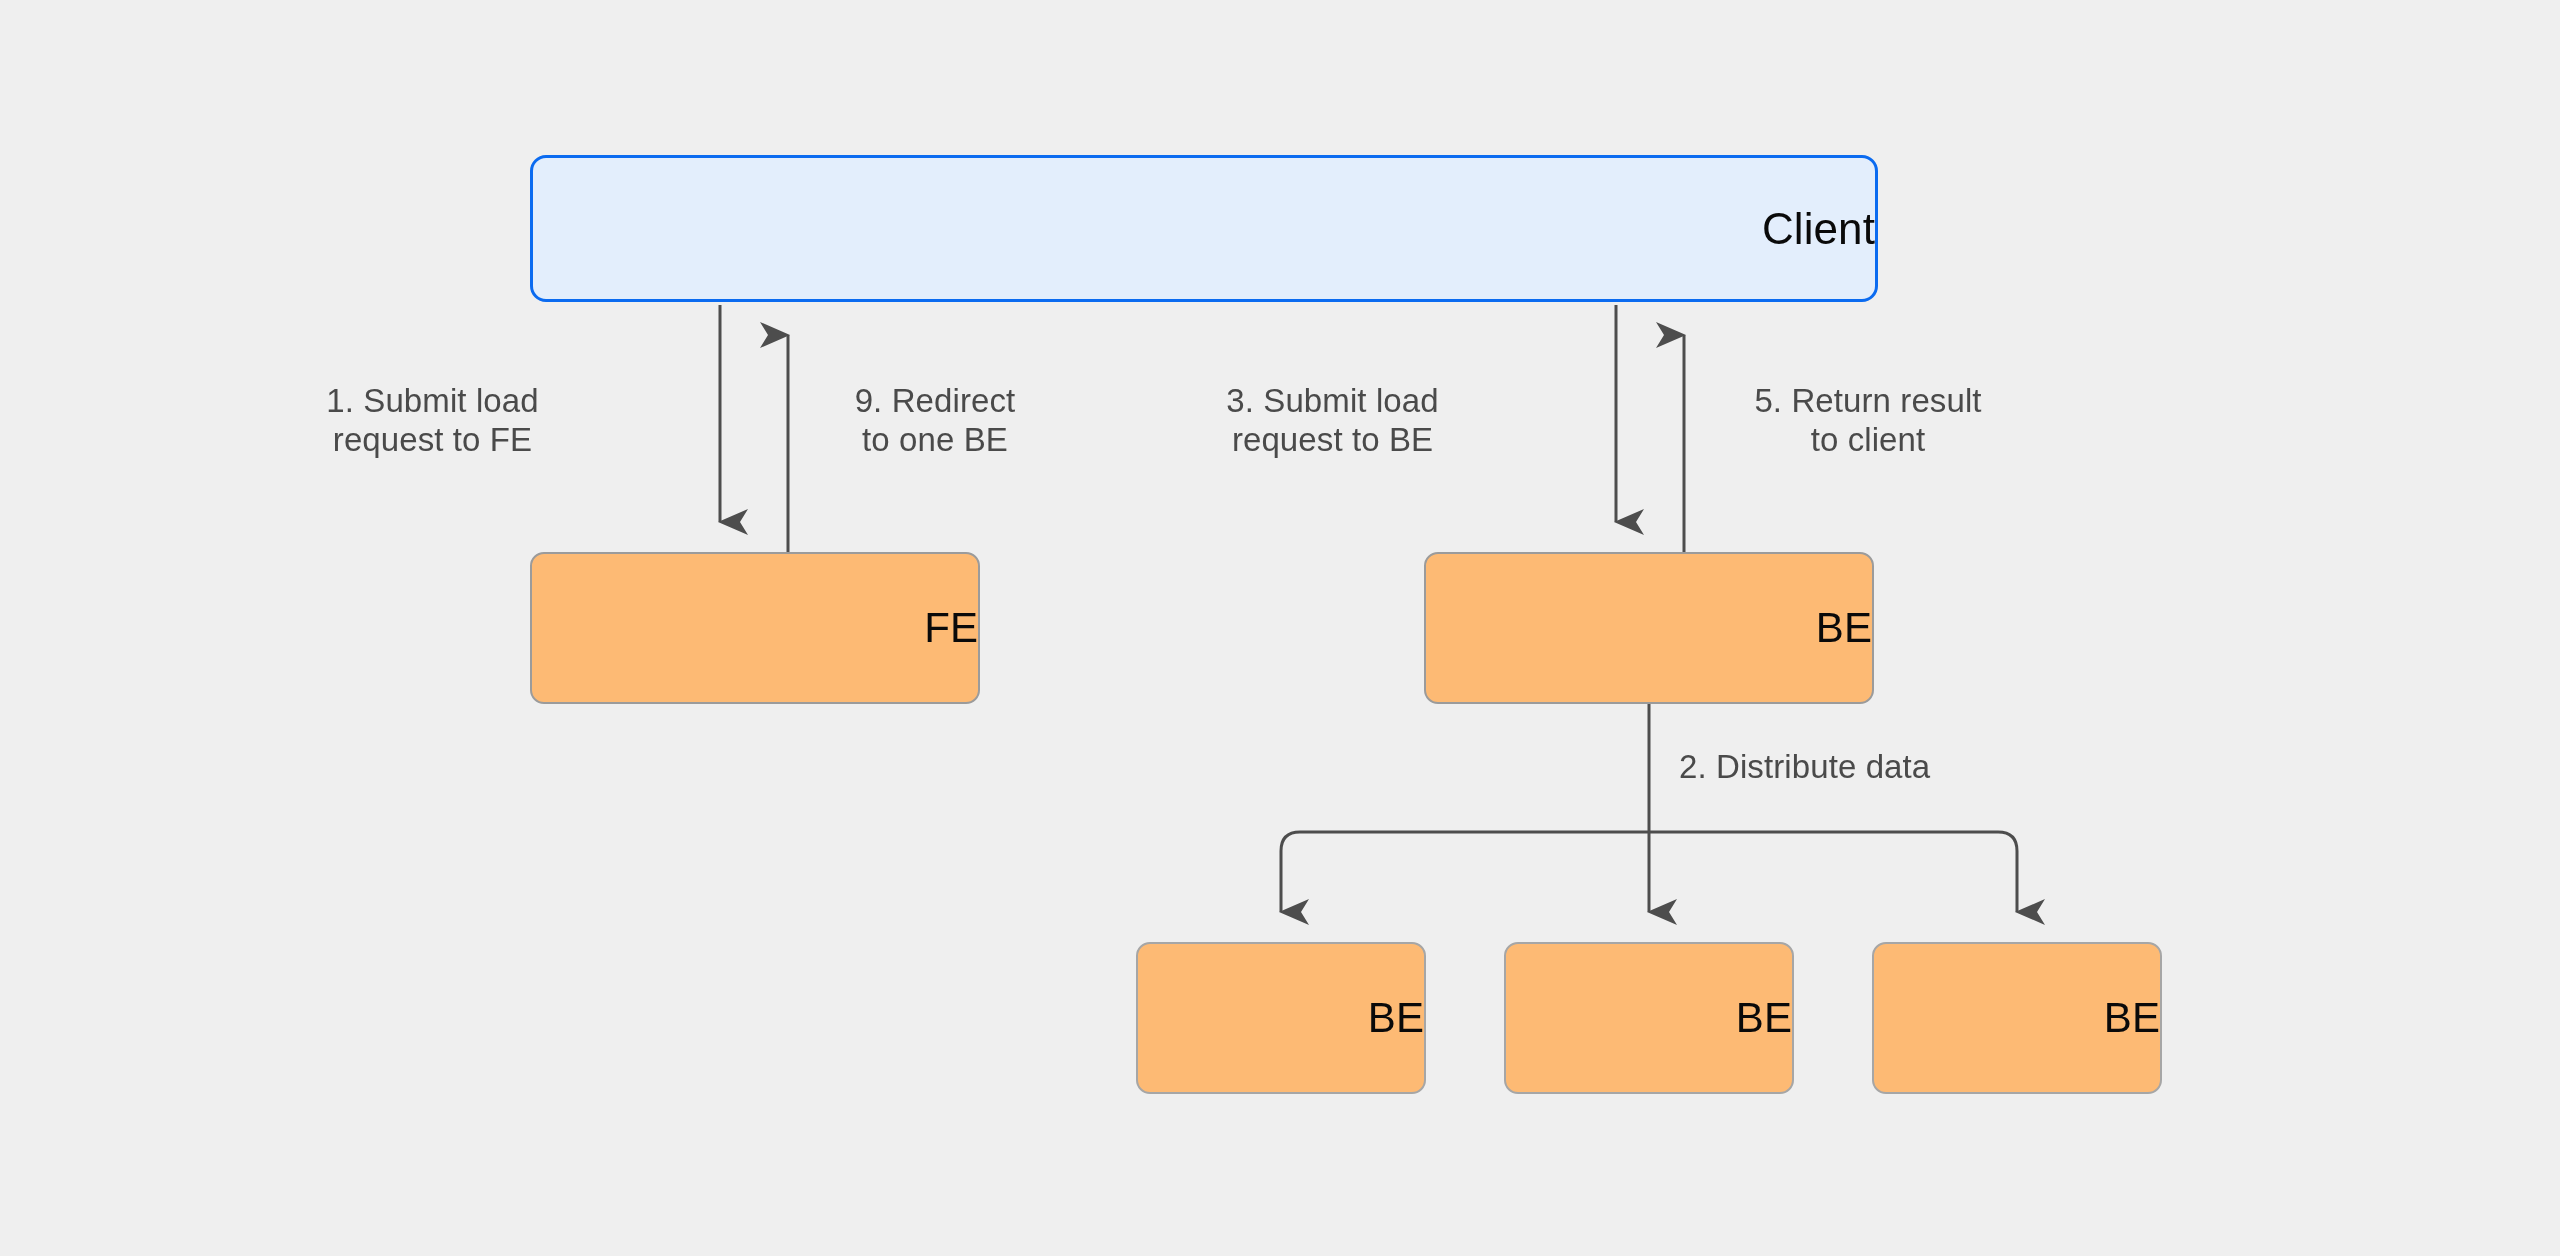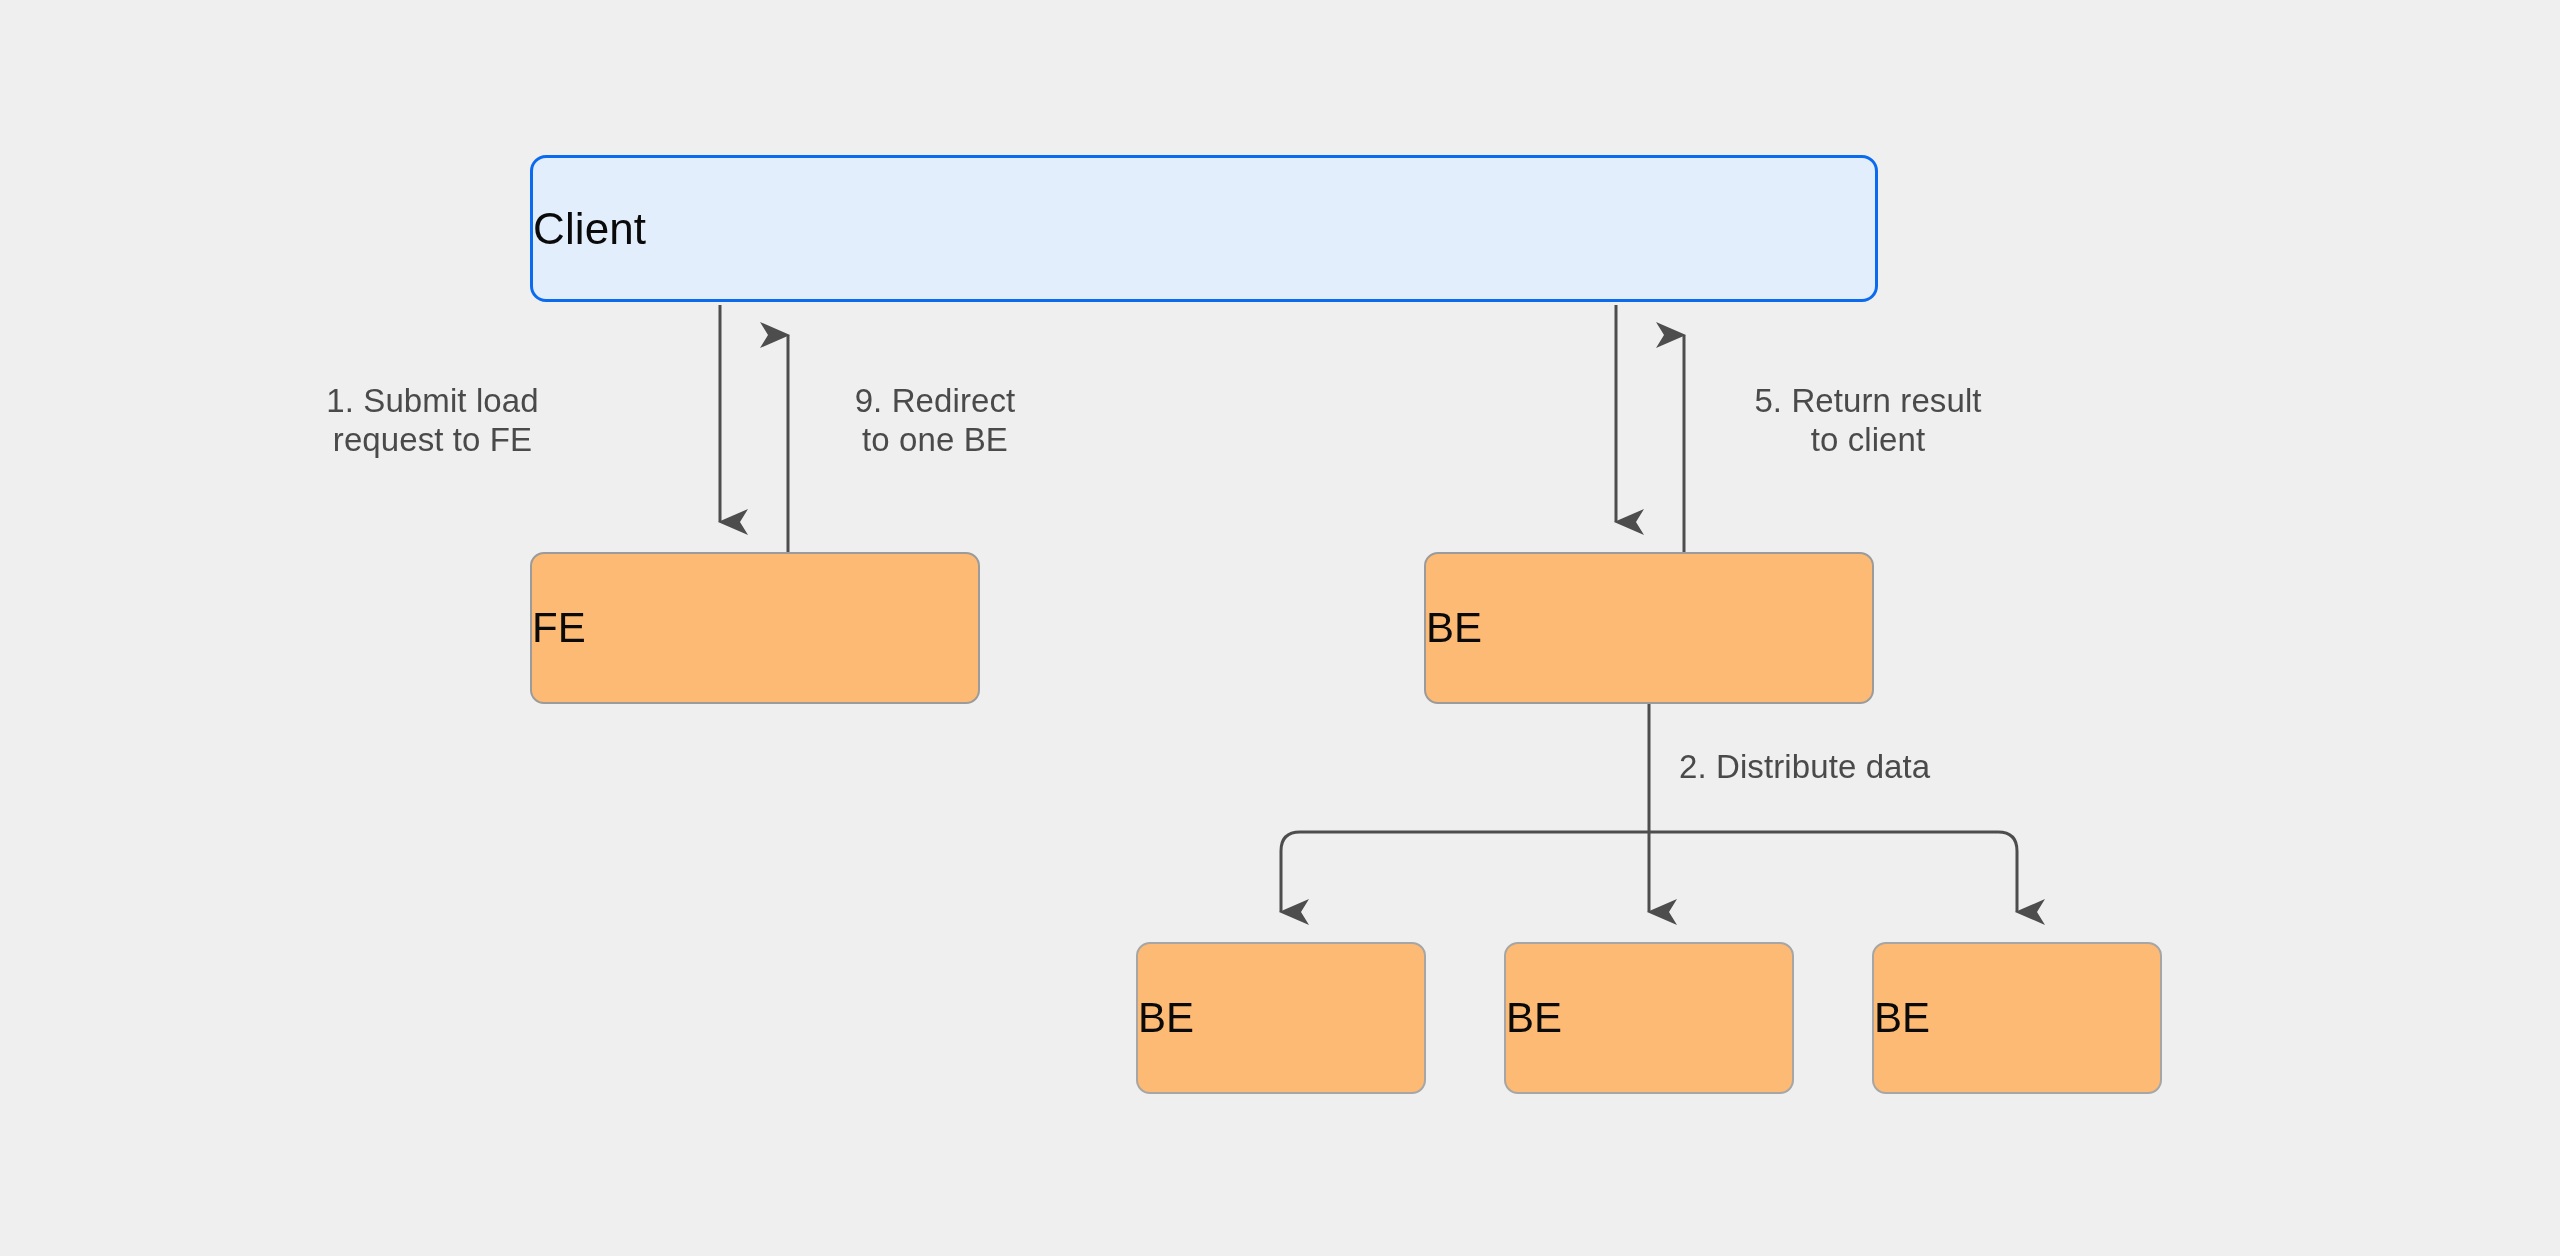--- a/index.html
+++ b/index.html
@@ -24,21 +24,21 @@
     left: 0;
     top: 0;
     width: 2560px;
     height: 1256px;
   }
   .node {
     position: absolute;
     box-sizing: border-box;
     display: flex;
     align-items: center;
-    justify-content: flex-start;
+    justify-content: flex-end;
     border-radius: 14px;
   }
   .node-label {
     color: #0a0a0a;
     font-weight: 400;
     letter-spacing: 0.1px;
     line-height: 1;
   }
   .node-client {
     left: 530px;
@@ -148,17 +148,19 @@
   </div>
 
   <div class="node node-box node-be-leaf node-be-leaf-3">
     <span class="node-label">BE</span>
   </div>
 
   <div class="edge-label align-right lbl-1">1. Submit load
 request to FE</div>
   <div class="edge-label align-right lbl-2">9. Redirect
 to one BE</div>
+  <div class="edge-label align-right lbl-3">3. Submit load
+request to BE</div>
   <div class="edge-label align-left lbl-4">2. Distribute data</div>
   <div class="edge-label align-right lbl-5">5. Return result
 to client</div>
 
 </div>
 
 </body></html>

